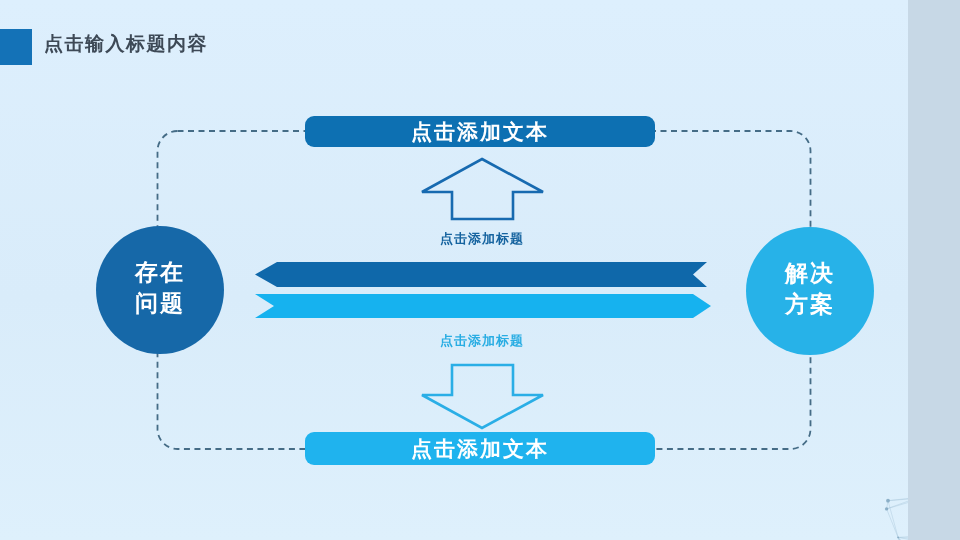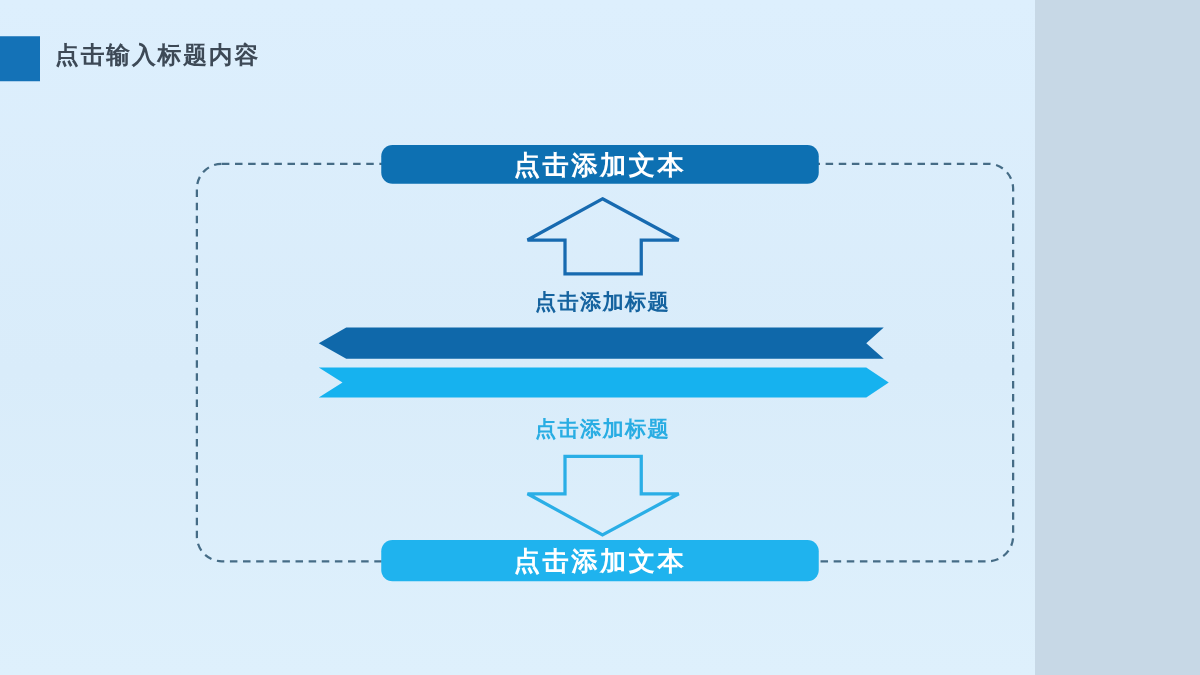--- a/index.html
+++ b/index.html
@@ -1,17 +1,17 @@
 <!DOCTYPE html>
 <html><head>
 <meta charset="utf-8">
 <style>
   html,body{margin:0;padding:0;background:#c7d8e6;}
   .slide{
-    position:relative;width:828px;height:540px;overflow:hidden;
+    position:relative;width:908px;height:540px;overflow:hidden;
     background:linear-gradient(180deg,#ddeffd 0%,#d9ecfa 55%,#def0fc 100%);
     font-family:Liberation Mono, monospace;
   }
   
   .title-square{position:absolute;left:0;top:29px;width:32px;height:36px;background:#1472b7;}
   .slide-title{
     position:absolute;left:44px;top:31px;margin:0;
     font-size:19px;font-weight:bold;color:#3d4956;letter-spacing:1.5px;
   }
   
@@ -25,21 +25,21 @@
   .banner{
     position:absolute;left:305px;width:350px;border-radius:9px;
     color:#fff;font-weight:bold;font-size:21px;text-align:center;
     display:flex;align-items:center;justify-content:center;letter-spacing:2px;
   }
   .banner-top{top:116px;height:31px;background:#0d70b2;}
   .banner-bottom{top:432px;height:33px;background:#1fb3ee;}
   
   .arrow-label{
     position:absolute;left:332px;width:300px;text-align:center;
-    font-size:17px;font-weight:bold;letter-spacing:1px;
+    font-size:13px;font-weight:bold;letter-spacing:1px;
   }
   .label-upper{top:230px;color:#15639f;}
   .label-lower{top:332px;color:#29ade3;}
   
   .big-circle{
     position:absolute;width:128px;height:128px;border-radius:50%;
     display:flex;flex-direction:column;align-items:center;justify-content:center;
     color:#fff;font-size:23px;font-weight:bold;line-height:31px;letter-spacing:2px;
   }
   .circle-left{left:96px;top:226px;background:#1668a8;}
@@ -68,20 +68,28 @@
   <div class="banner banner-top">
     <span>点击添加文本</span>
   </div>
   <div class="banner banner-bottom">
     <span>点击添加文本</span>
   </div>
 
   <div class="arrow-label label-upper">点击添加标题</div>
   <div class="arrow-label label-lower">点击添加标题</div>
 
+  <div class="big-circle circle-left">
+    <span>存在</span>
+    <span>问题</span>
+  </div>
+  <div class="big-circle circle-right">
+    <span>解决</span>
+    <span>方案</span>
+  </div>
 
   <div class="plexus">
     <svg id="plexus-svg" viewBox="0 0 192 192" width="192" height="192">
         <line x1="42.1" y1="144.1" x2="54.8" y2="154.0"></line>
         <line x1="42.1" y1="144.1" x2="48.9" y2="155.6"></line>
         <line x1="42.1" y1="144.1" x2="78.8" y2="153.1"></line>
         <line x1="42.1" y1="144.1" x2="81.0" y2="136.9"></line>
         <line x1="42.1" y1="144.1" x2="70.0" y2="126.5"></line>
         <line x1="42.1" y1="144.1" x2="66.4" y2="152.9"></line>
         <line x1="42.1" y1="144.1" x2="71.0" y2="122.1"></line>

